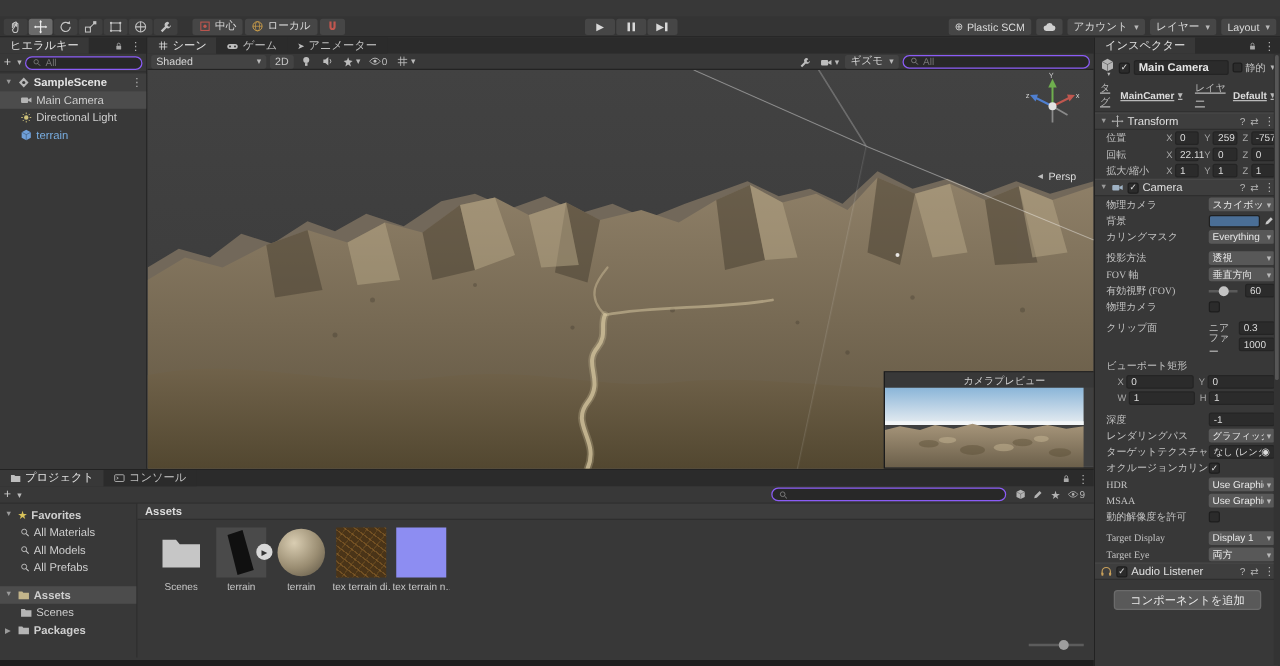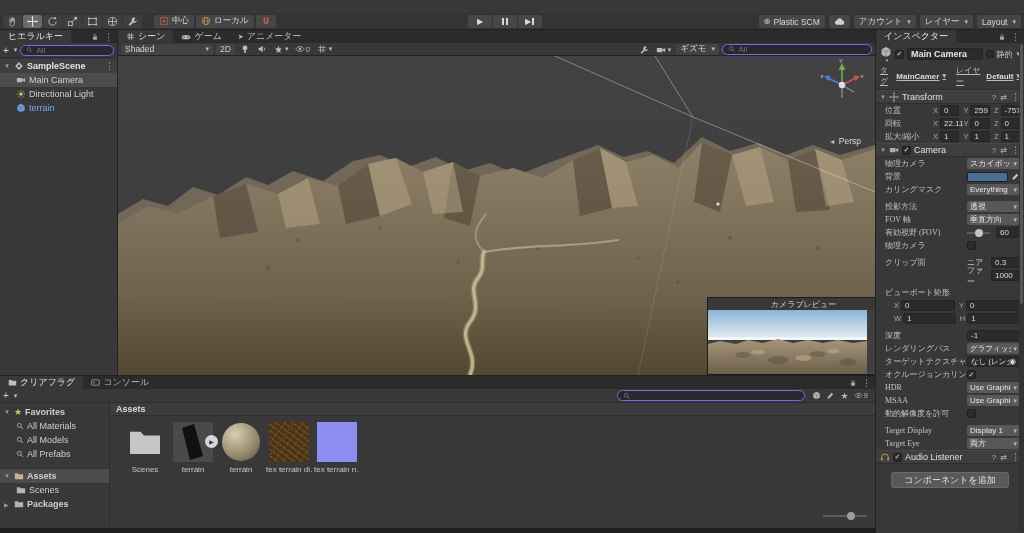--- a/index.html
+++ b/index.html
@@ -895,21 +895,21 @@
         </div>
     </div>
   </div>
 
   <div class="project">
     <div class="panel-tabs">
       <div class="ptab active">
         <svg class="ic" width="9" height="9" style="color:#bdbdbd">
             <use href="#i-folder"></use>
           </svg>
-        <span>クリアフラグ</span>
+        <span>プロジェクト</span>
       </div>
       <div class="ptab">
         <svg class="ic" width="9" height="9">
             <use href="#i-console"></use>
           </svg>
         <span>コンソール</span>
       </div>
       <div class="ptab-right">
         <svg class="ic" width="8" height="8">
             <use href="#i-lock"></use>

